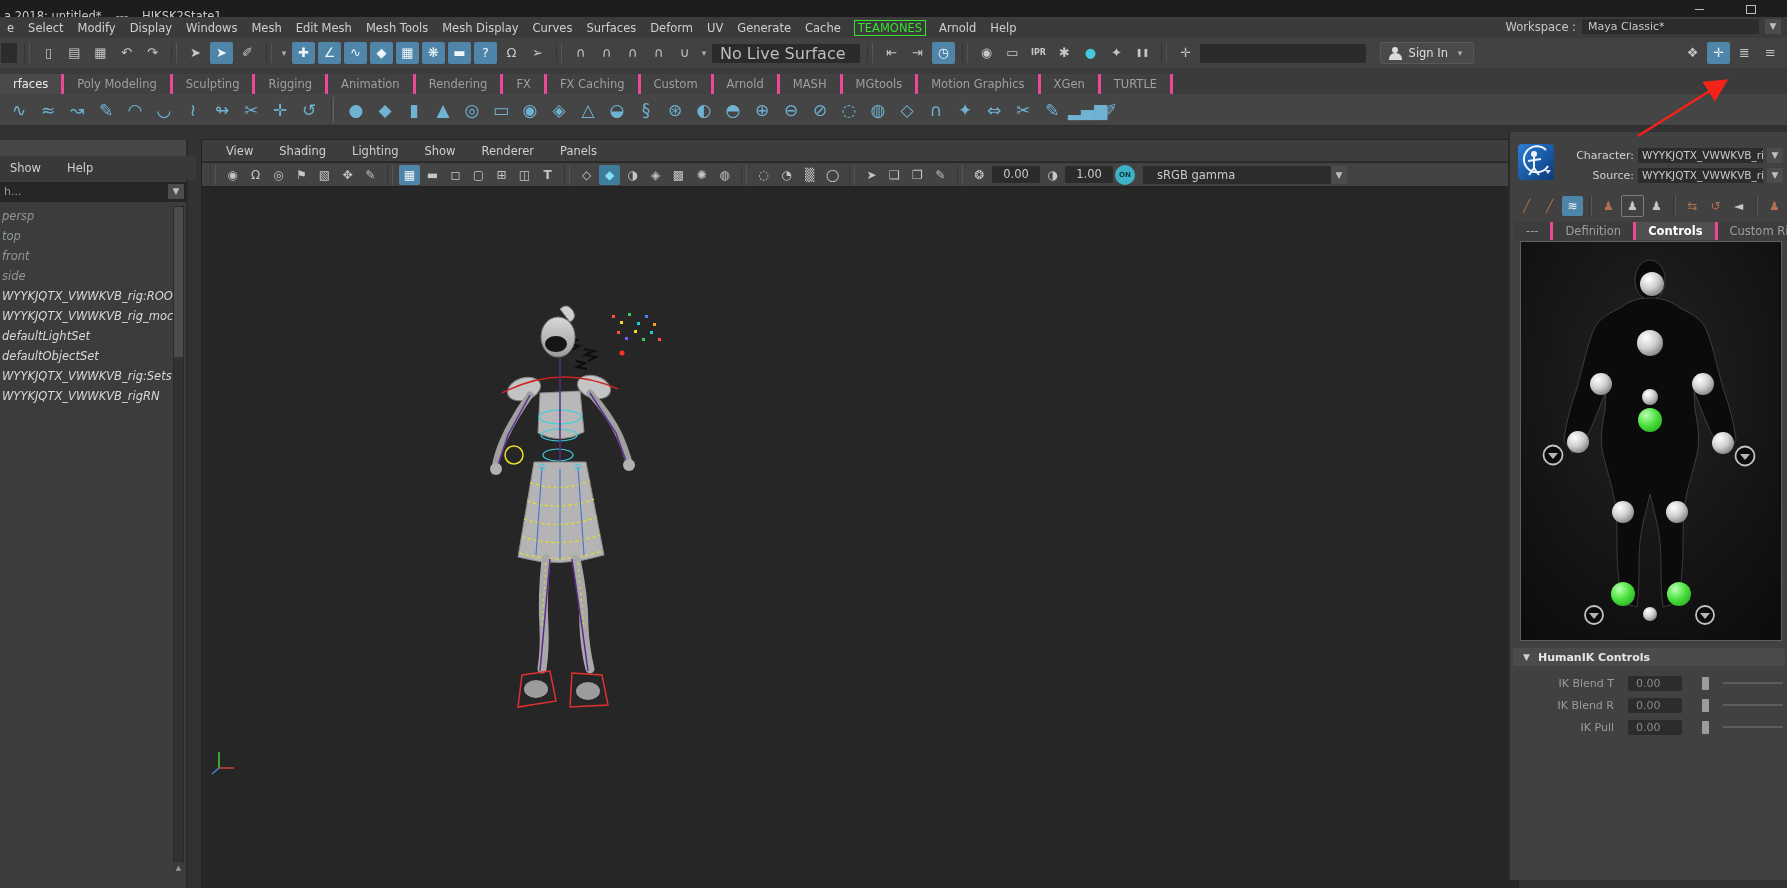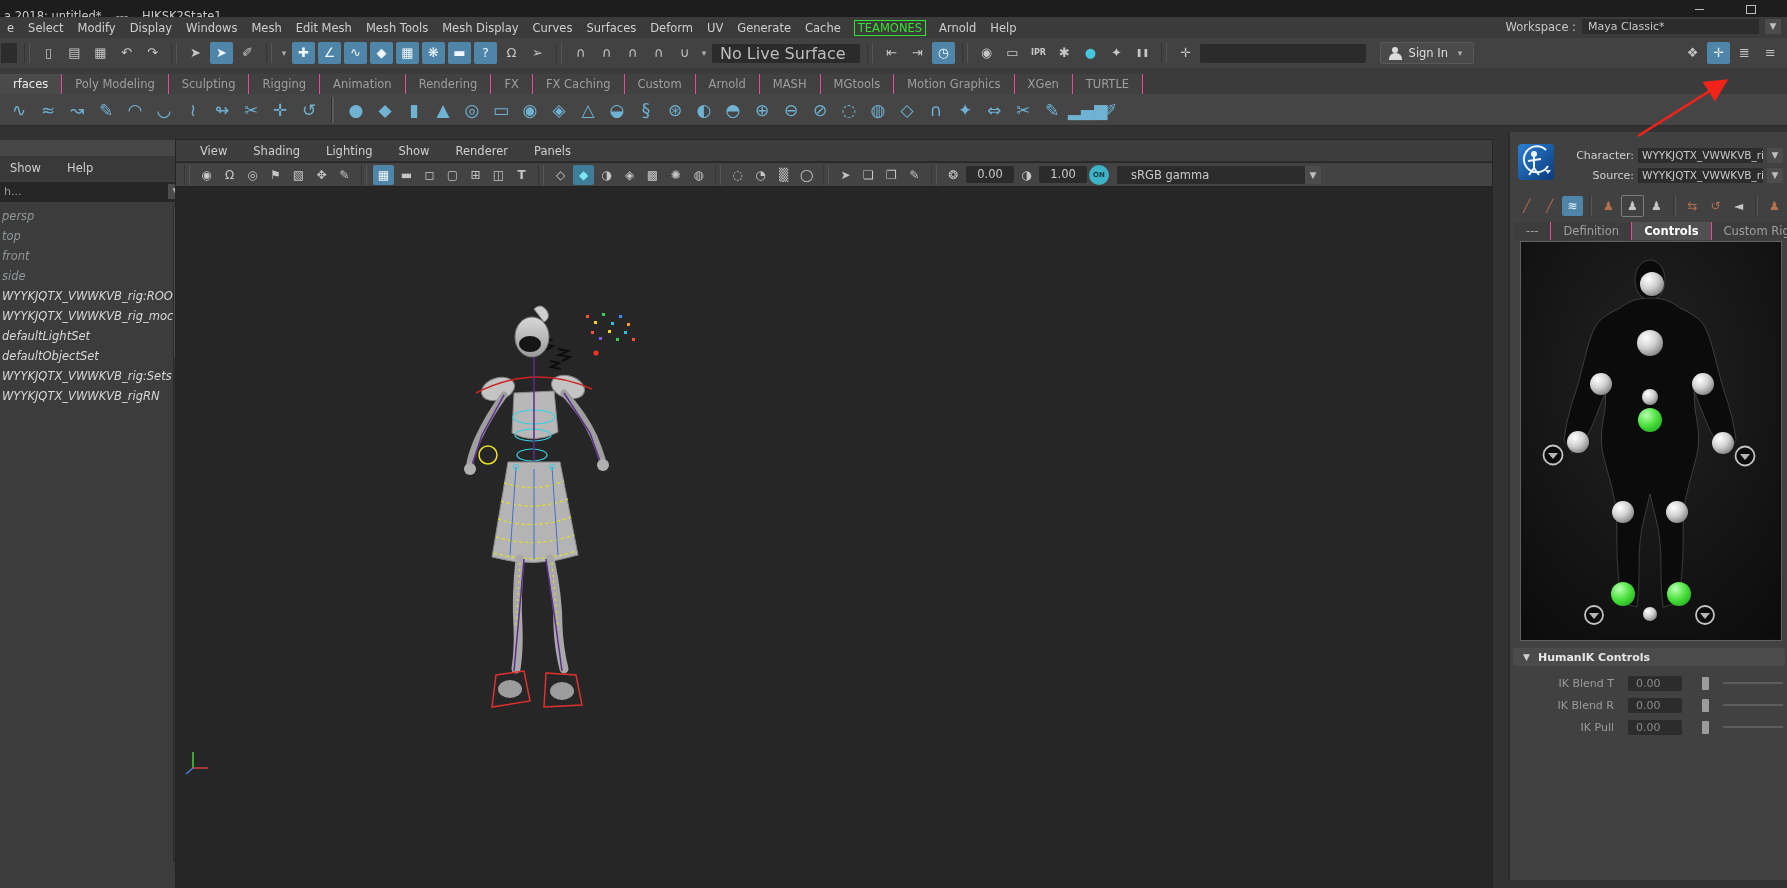--- a/index.html
+++ b/index.html
@@ -41,41 +41,41 @@
   .spacer{flex:1;}
   #signin{display:flex;align-items:center;gap:7px;background:#4a4a4a;border:1px solid #585858;border-radius:2px;height:20px;padding:0 8px;}
   #signin .avatar{width:13px;height:13px;position:relative;}
   #signin .avatar .head{position:absolute;left:3.5px;top:0;width:6px;height:6px;border-radius:50%;background:#dcdcdc;}
   #signin .avatar .bodyy{position:absolute;left:0;top:6.5px;width:13px;height:7px;border-radius:6px 6px 0 0;background:#dcdcdc;}
   #signin .slabel{font-size:11.5px;color:#dedede;}
   #rightIcons{display:flex;gap:3px;margin-left:204px;margin-right:5px;}
 
   
   #shelftabs{left:0;top:68px;width:1787px;height:26px;background:#3b3b3b;display:flex;align-items:flex-end;}
-  .shelf-tab{padding:3px 13px;font-size:11.5px;color:#9f9f9f;background:#414141;border-right:1px solid #ec4899;white-space:nowrap;}
+  .shelf-tab{padding:3px 13px;font-size:11.5px;color:#9f9f9f;background:#414141;border-right:3px solid #ec4899;white-space:nowrap;}
   .shelf-tab.active{color:#ececec;background:#4a4a4a;}
   #shelficons{left:0;top:94px;width:1787px;height:32px;background:#454545;display:flex;align-items:center;gap:3px;padding-left:6px;box-sizing:border-box;border-bottom:1px solid #2c2c2c;}
   .shelf-i{width:26px;height:26px;text-align:center;line-height:26px;font-size:17px;color:#6fb2d2;flex:0 0 auto;}
   .bigsep{width:2px;height:26px;background:#5a5a5a;margin:0 6px;border-left:1px solid #333;}
 
   
   #outliner{left:0;top:140px;width:188px;height:748px;background:#3c3c3c;border-right:2px solid #2a2a2a;box-sizing:border-box;}
   #outliner .titlestrip{position:absolute;left:0;top:0;width:100%;height:16px;background:#474747;border-bottom:1px solid #303030;}
   #outliner .omenu{position:absolute;left:0;top:16px;width:100%;height:24px;background:#393939;display:flex;align-items:center;gap:26px;padding-left:10px;font-size:12px;color:#cfcfcf;}
   #osearch{position:absolute;left:0;top:42px;width:186px;height:20px;background:#262626;color:#9a9a9a;font-size:11px;line-height:20px;padding-left:4px;box-sizing:border-box;}
   #osearch .caretbox{position:absolute;right:2px;top:2px;}
   #olist{position:absolute;left:0;top:66px;width:174px;bottom:14px;overflow:hidden;}
   .o-row{display:block;height:20px;line-height:20px;font-size:11.5px;color:#d8d8d8;padding-left:2px;white-space:nowrap;font-style:italic;}
   .o-row.dim{color:#8f9699;}
   #oscroll{position:absolute;right:2px;top:66px;width:9px;bottom:26px;background:#323232;border:1px solid #2a2a2a;}
   #oscroll .thumb{position:absolute;left:0;top:0;width:100%;height:150px;background:#4c4c4c;}
   #oscrollbtn{position:absolute;right:2px;bottom:14px;width:11px;height:11px;color:#9a9a9a;font-size:7px;text-align:center;line-height:11px;background:#3a3a3a;}
 
   
-  #viewport{left:176px;top:140px;width:1316px;height:748px;background:#262626;outline:1px solid #242424;}
+  #viewport{left:202px;top:140px;width:1316px;height:748px;background:#262626;outline:1px solid #242424;}
   #vpmenu{position:absolute;left:0;top:0;width:100%;height:22px;background:#3d3d3d;display:flex;align-items:center;gap:0;padding-left:24px;box-sizing:border-box;border-bottom:1px solid #2e2e2e;}
   #vpmenu .menu-item{padding:0 13px 0 0;margin-right:13px;}
   #vptoolbar{position:absolute;left:0;top:23px;width:100%;height:24px;background:#434343;display:flex;align-items:center;gap:2px;padding-left:4px;box-sizing:border-box;border-bottom:1px solid #222;}
   #vptoolbar .tbi{width:21px;height:20px;line-height:20px;font-size:12px;}
   #vptoolbar .tbi.on{background:#4f85a8;}
   #vptoolbar .tbi.tealon{background:#3f7d9b;color:#7fe3f2;}
   .vpfield{background:#2b2b2b;color:#c9c9c9;width:48px;height:17px;line-height:17px;text-align:center;font-size:11.5px;border-radius:2px;}
   #onbtn{width:20px;height:20px;border-radius:50%;background:#3fb3c6;color:#0c3a42;font-size:7px;font-weight:bold;text-align:center;line-height:20px;}
   #gammasel{display:flex;align-items:center;margin-left:6px;}
   #gammasel .box{width:160px;height:18px;background:#2c2c2c;color:#c9c9c9;font-size:11.5px;line-height:18px;padding:0 14px;}

